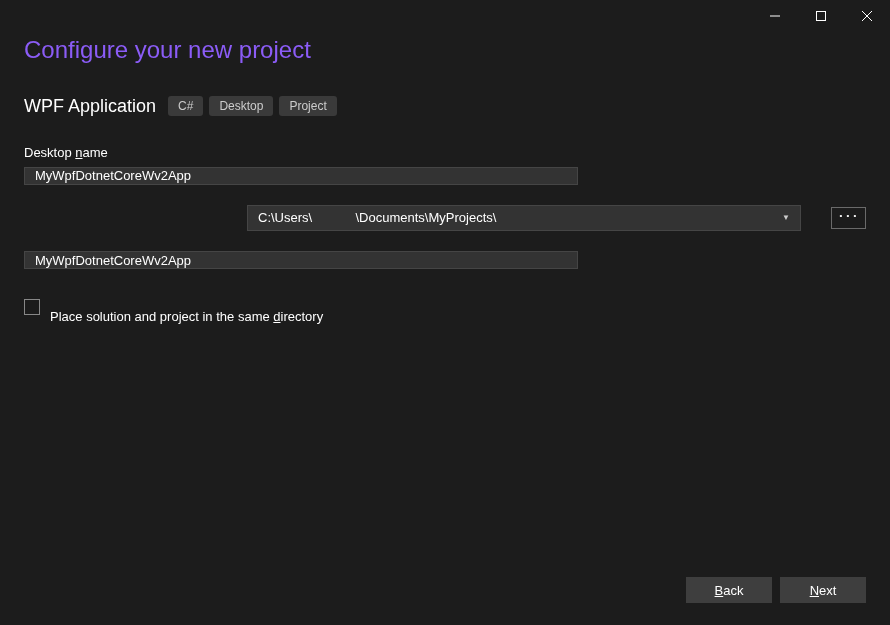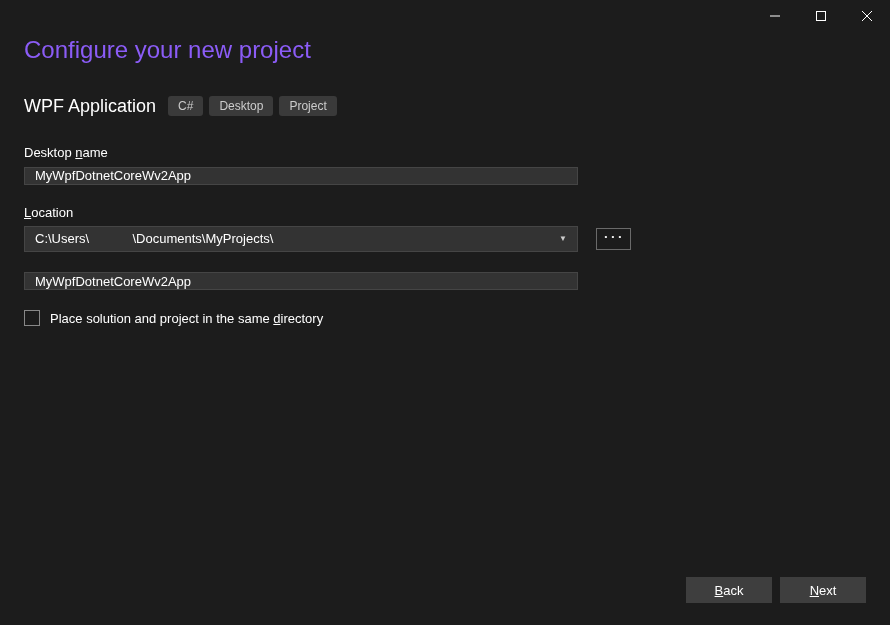--- a/index.html
+++ b/index.html
@@ -88,21 +88,22 @@
       padding: 0 10px;
       outline: none;
       font-family: inherit;
     }
     .field-group {
       margin-bottom: 20px;
     }
     .dropdown-wrapper {
       display: flex;
       align-items: center;
-      gap: 18px;
+      gap: 30px;
+      justify-content: flex-end;
     }
     .dropdown {
       width: 554px;
       height: 26px;
       background: #333333;
       border: 1px solid #454545;
       color: #ffffff;
       font-size: 13px;
       padding: 0 10px;
       outline: none;
@@ -150,20 +151,21 @@
     }
     .checkbox {
       width: 16px;
       height: 16px;
       border: 1px solid #888888;
       background: transparent;
     }
     .checkbox-label {
       font-size: 13px;
       color: #ffffff;
+      margin-top: 20px;
     }
     .footer {
       position: absolute;
       bottom: 22px;
       right: 24px;
       display: flex;
       gap: 8px;
     }
     .action-btn {
       width: 86px;
@@ -213,23 +215,20 @@
   </div>
 
   <div class="field-group">
     <div class="field-label">
       <span><span>Desktop </span><span class="underline-char">n</span><span>ame</span></span>
     </div>
     <input type="text" class="text-input" value="MyWpfDotnetCoreWv2App" style="">
   </div>
 
   <div class="field-group">
-    <div class="field-label">
-      <span><span></span><span class="underline-char">L</span><span>ocation</span></span>
-    </div>
     <div class="dropdown-wrapper">
       <div class="dropdown">
         <span style="white-space: pre;">C:\Users\            \Documents\MyProjects\</span>
         <span class="chevron">▼</span>
       </div>
       <div class="browse-btn">
         <span>•  •  •</span>
       </div>
     </div>
   </div>

